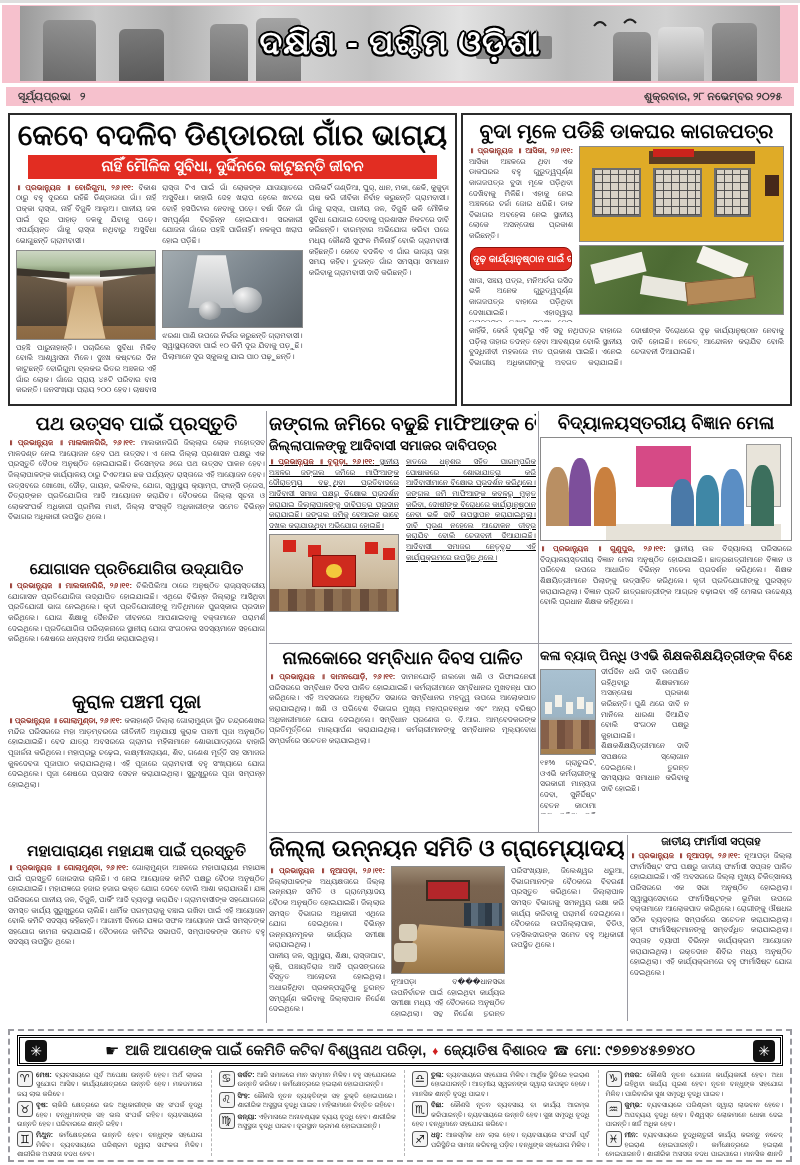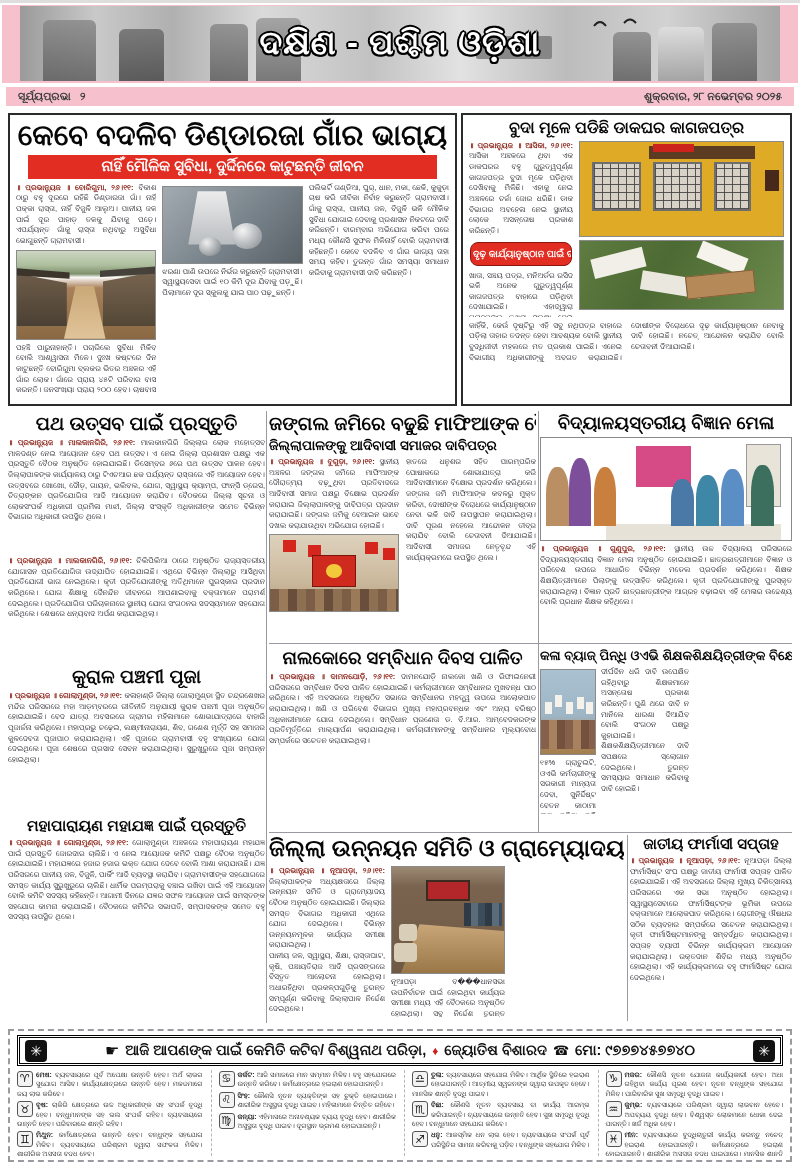--- a/index.html
+++ b/index.html
@@ -30,40 +30,40 @@
   .ph { position:absolute; }
 
   
   .box-article { position:absolute; border:2px solid #2b2b2b; background:#fff; padding:3px 6px; overflow:hidden; }
   #lead  { top:110px; left:8px;  width:449px; height:293px; }
   #po    { top:110px; left:461px; width:331px; height:293px; }
   #lead h1 { font-size:29px; line-height:1.2; }
   .redbar { margin:2px 12px 4px; background:#e22d22; color:#fff; font-weight:bold; font-size:15px;
             text-align:center; padding:2px 0 4px; white-space:nowrap; overflow:hidden; }
   .lead-cols { display:grid; grid-template-columns:1fr 1fr 1fr; gap:6px; height:210px; overflow:hidden; }
-  #po h1 { font-size:16px; line-height:1.3; margin-bottom:2px; }
+  #po h1 { font-size:20px; line-height:1.3; margin-bottom:2px; }
   .po-grid { display:grid; grid-template-columns:104px 1fr; column-gap:6px; height:176px; overflow:hidden; }
   .redbox { margin:5px 1px; background:#e22d22; border:1px solid #8d130d; border-radius:8px;
             color:#fff; font-weight:bold; font-size:9.5px; text-align:center; padding:5px 2px; white-space:nowrap; overflow:hidden;}
   .po-foot { margin-top:4px; column-count:2; column-gap:9px; height:62px; overflow:hidden; }
 
   
   .col { position:absolute; overflow:hidden; }
   #leftcol  { top:408px; left:8px;   width:257px; height:612px; }
   #art5     { top:408px; left:269px; width:267px; height:230px; }
   #art6     { top:643px; left:269px; width:267px; height:185px; }
   #art7     { top:408px; left:540px; width:252px; height:230px; }
   #art8     { top:643px; left:540px; width:252px; height:185px; }
   #art9     { top:832px; left:269px; width:355px; height:190px; }
   #art10    { top:832px; left:630px; width:162px; height:190px; }
   .h-big { font-size:19px; margin:2px 0 3px; }
   .h-med { font-size:15.5px; margin:4px 0 3px; }
   .h-sm  { font-size:13px; margin:2px 0 3px; }
   .subhead { font-size:13.5px; font-weight:bold; white-space:nowrap; overflow:hidden; margin-bottom:3px; }
-  .two-col { column-count:2; column-gap:7px; overflow:hidden; }
+  .two-col { column-count:2; column-gap:7px; overflow:hidden;text-decoration:underline; }
   .clip { overflow:hidden; }
   .vline { position:absolute; width:1px; background:#9a9aa2; }
   .hline { position:absolute; height:1px; background:#9a9aa2; }
   #art9 h2 { font-size:23px; margin:0 0 4px; }
   .a9-grid { display:grid; grid-template-columns:116px 114px 1fr; column-gap:6px; height:152px; overflow:hidden; }
   .a8-grid { display:grid; grid-template-columns:56px 88px 1fr; column-gap:5px; height:152px; overflow:hidden; }
 
   
   .village { background:linear-gradient(180deg,#ccd6c2 0%,#adbf9e 16%,#7e906c 26%,#b2947311 30%,#a8805a 42%,#9a7750 65%,#8a6843 100%); }
   .village .hl { left:0; top:26%; width:36%; height:60%; background:linear-gradient(#6d5c48,#4b4034); clip-path:polygon(0 0,100% 18%,100% 100%,0 100%); }
@@ -175,20 +175,21 @@
         <div class="photo village" style="height:90px;">
           <div class="ph hl"></div>
           <div class="ph hr"></div>
           <div class="ph roofl"></div>
           <div class="ph roofr"></div>
           <div class="ph path"></div>
         </div>
         <p class="body">ପହଞ୍ଚି ପାରୁନାହାନ୍ତି। ପଚାରିଲେ ସୁବିଧା ମିଳିବ ବୋଲି ଆଶ୍ୱାସନା ମିଳେ। ଦୁଃଖ କଷ୍ଟରେ ଦିନ କାଟୁଛନ୍ତି ବୋରିଗୁମା ବ୍ଲକର ଭିତର ଅଞ୍ଚଳର ଏହି ଗାଁର ଲୋକ। ଗାଁରେ ପ୍ରାୟ ୪୫ଟି ପରିବାର ବାସ କରନ୍ତି। ଜନସଂଖ୍ୟା ପ୍ରାୟ ୨୦୦ ହେବ। ଚାଷବାସ କରି ଜୀବିକା ନିର୍ବାହ କରନ୍ତି ଏଠାକାର ଲୋକ।</p>
       </div>
       <div class="clip">
+        <p class="body">ରାସ୍ତା ଟିଏ ପାଇଁ ଗାଁ ଲୋକଙ୍କ ଯାତାୟାତରେ ଅସୁବିଧା। କାହାରି ଦେହ ଖରାପ ହେଲେ ଖଟରେ ବୋହି ହସପିଟାଲ ନେବାକୁ ପଡ଼େ। ବର୍ଷା ଦିନେ ଗାଁ ସମ୍ପୂର୍ଣ୍ଣ ବିଚ୍ଛିନ୍ନ ହୋଇଯାଏ। ସରକାରୀ ଯୋଜନା ଗାଁରେ ପହଞ୍ଚି ପାରିନାହିଁ। ନଳକୂପ ଖରାପ ହୋଇ ପଡ଼ିଛି।</p>
         <div class="photo waterpot" style="height:78px;">
           <div class="ph person"></div>
           <div class="ph pot1"></div>
           <div class="ph pot2"></div>
         </div>
         <p class="body">ଝରଣା ପାଣି ଉପରେ ନିର୍ଭର କରୁଛନ୍ତି ଗ୍ରାମବାସୀ। ସ୍ୱାସ୍ଥ୍ୟସେବା ପାଇଁ ୧୦ କିମି ଦୂର ଯିବାକୁ ପଡ଼ୁଛି। ପିଲାମାନେ ଦୂର ସ୍କୁଲକୁ ଯାଇ ପାଠ ପଢ଼ୁଛନ୍ତି।</p>
       </div>
       <div class="clip">
         <p class="body">ପଲିଭର୍ଟି ଗଣ୍ଡିଆ, ଘୁର୍, ଧାନ, ମକା, ଛେଳି, କୁକୁଡ଼ା ଚାଷ କରି ଜୀବିକା ନିର୍ବାହ କରୁଛନ୍ତି ଗ୍ରାମବାସୀ। ଗାଁକୁ ରାସ୍ତା, ପାନୀୟ ଜଳ, ବିଜୁଳି ଭଳି ମୌଳିକ ସୁବିଧା ଯୋଗାଇ ଦେବାକୁ ପ୍ରଶାସନ ନିକଟରେ ଦାବି କରିଛନ୍ତି। ବାରମ୍ବାର ଅଭିଯୋଗ କରିବା ପରେ ମଧ୍ୟ କୌଣସି ସୁଫଳ ମିଳିନାହିଁ ବୋଲି ଗ୍ରାମବାସୀ କହିଛନ୍ତି। କେବେ ବଦଳିବ ଏ ଗାଁର ଭାଗ୍ୟ ତାହା ସମୟ କହିବ। ତୁରନ୍ତ ଗାଁର ସମସ୍ୟା ସମାଧାନ କରିବାକୁ ଗ୍ରାମବାସୀ ଦାବି କରିଛନ୍ତି।</p>
       </div>
@@ -224,20 +225,21 @@
   </section>
 
   <div class="col" id="leftcol">
     <article>
       <h2 class="h-big">ପଥ ଉତ୍ସବ ପାଇଁ ପ୍ରସ୍ତୁତି</h2>
       <div class="clip" style="height:118px;">
         <p class="body"><b class="dl">॥ ପ୍ରଭାନ୍ୟୁଜ ॥ ମାଲକାନଗିରି, ୨୬।୧୧:</b> <span>ମାଲକାନଗିରି ଜିଲ୍ଲାର ଲୋକ ମହୋତ୍ସବ ମାଳଦଣ୍ଡ ନେଇ ଆୟୋଜନ ହେବ ପଥ ଉତ୍ସବ। ଏ ନେଇ ଜିଲ୍ଲା ପ୍ରଶାସନ ପକ୍ଷରୁ ଏକ ପ୍ରସ୍ତୁତି ବୈଠକ ଅନୁଷ୍ଠିତ ହୋଇଯାଇଛି। ଡିସେମ୍ବର ୬ରେ ପଥ ଉତ୍ସବ ପାଳନ ହେବ। ଜିଲ୍ଲାପାଳଙ୍କ କାର୍ଯ୍ୟାଳୟ ଠାରୁ ଟିଏଚଆର ଛକ ପର୍ଯ୍ୟନ୍ତ ରାସ୍ତାରେ ଏହି ଆୟୋଜନ ହେବ। ଉତ୍ସବରେ ଖୋଖୋ, ଦୌଡ଼, ଗାୟନ, ଭଲିବଲ, ଯୋଗ, ସ୍ୱାସ୍ଥ୍ୟ କ୍ୟାମ୍ପ, ଫାନ୍ସି ଡ୍ରେସ, ଚିତ୍ରାଙ୍କନ ପ୍ରତିଯୋଗିତା ଆଦି ଆୟୋଜନ କରାଯିବ। ବୈଠକରେ ଜିଲ୍ଲା ସୂଚନା ଓ ଲୋକସଂପର୍କ ଅଧିକାରୀ ପ୍ରମିଳା ମାଝୀ, ଜିଲ୍ଲା ସଂସ୍କୃତି ଅଧିକାରୀଙ୍କ ସମେତ ବିଭିନ୍ନ ବିଭାଗର ଅଧିକାରୀ ଉପସ୍ଥିତ ଥିଲେ।</span></p>
       </div>
     </article>
     <article>
+      <h2 class="h-med">ଯୋଗାସନ ପ୍ରତିଯୋଗିତା ଉଦ୍ଯାପିତ</h2>
       <div class="clip" style="height:108px;">
         <p class="body"><b class="dl">॥ ପ୍ରଭାନ୍ୟୁଜ ॥ ମାଲକାନଗିରି, ୨୬।୧୧:</b> <span>ଚିଲିପିଲିଆ ଠାରେ ଅନୁଷ୍ଠିତ ରାଜ୍ୟସ୍ତରୀୟ ଯୋଗାସନ ପ୍ରତିଯୋଗିତା ଉଦ୍ଯାପିତ ହୋଇଯାଇଛି। ଏଥିରେ ବିଭିନ୍ନ ଜିଲ୍ଲାରୁ ଆସିଥିବା ପ୍ରତିଯୋଗୀ ଭାଗ ନେଇଥିଲେ। କୃତୀ ପ୍ରତିଯୋଗୀଙ୍କୁ ଅତିଥିମାନେ ପୁରସ୍କାର ପ୍ରଦାନ କରିଥିଲେ। ଯୋଗ ଶିକ୍ଷାକୁ ଦୈନନ୍ଦିନ ଜୀବନରେ ଆପଣାଇବାକୁ ବକ୍ତାମାନେ ପରାମର୍ଶ ଦେଇଥିଲେ। ପ୍ରତିଯୋଗିତା ପରିଚାଳନାରେ ସ୍ଥାନୀୟ ଯୋଗ ସଂଗଠନର ସଦସ୍ୟମାନେ ସହଯୋଗ କରିଥିଲେ। ଶେଷରେ ଧନ୍ୟବାଦ ଅର୍ପଣ କରାଯାଇଥିଲା।</span></p>
       </div>
     </article>
     <article>
       <h2 class="h-big">କୁରାଳ ପଞ୍ଚମୀ ପୂଜା</h2>
       <div class="clip" style="height:122px;">
         <p class="body"><b class="dl">॥ ପ୍ରଭାନ୍ୟୁଜ ॥ ଗୋଲାମୁଣ୍ଡା, ୨୬।୧୧:</b> <span>କଳାହାଣ୍ଡି ଜିଲ୍ଲା ଗୋଲାମୁଣ୍ଡା ସ୍ଥିତ ଚନ୍ଦ୍ରଶେଖର ମନ୍ଦିର ପରିସରରେ ମହା ଆଡ଼ମ୍ବରରେ ରୀତିନୀତି ଅନୁଯାୟୀ କୁରାଳ ପଞ୍ଚମୀ ପୂଜା ଅନୁଷ୍ଠିତ ହୋଇଯାଇଛି। ବେଦ ଯାତ୍ରା ଅବସରରେ ଗ୍ରାମର ମହିଳାମାନେ ଶୋଭାଯାତ୍ରାରେ ବାହାରି ପୂଜାର୍ଚ୍ଚନା କରିଥିଲେ। ମହାପ୍ରଭୁ ଚଢ଼େଇ, ଲକ୍ଷ୍ମୀନାରାୟଣ, ଶିବ, ଗଣେଶ ମୂର୍ତ୍ତି ସହ ସମାଜର କୁଳଦେବତା ପୂଜାପାଠ କରାଯାଇଥିଲା। ଏହି ପୂଜାରେ ଗ୍ରାମବାସୀ ବହୁ ସଂଖ୍ୟାରେ ଯୋଗ ଦେଇଥିଲେ। ପୂଜା ଶେଷରେ ପ୍ରସାଦ ସେବନ କରାଯାଇଥିଲା। ସୁରୁଖୁରୁରେ ପୂଜା ସମ୍ପନ୍ନ ହୋଇଥିଲା।</span></p>
       </div>
     </article>
@@ -323,25 +325,28 @@
       <div>
         <div class="photo meeting" style="height:108px;margin-top:0;">
           <div class="ph screen"></div>
           <div class="ph table"></div>
           <div class="ph chair c1"></div>
           <div class="ph chair c2"></div>
           <div class="ph ppl"></div>
         </div>
         <p class="body" style="overflow:hidden;max-height:40px;">ନୂଆପଡ଼ା ବ���ଧାନସଭା ଉପନିର୍ବାଚନ ପାଇଁ ହୋଇଥିବା କାର୍ଯ୍ୟର ସମୀକ୍ଷା ମଧ୍ୟ ଏହି ବୈଠକରେ ଅନୁଷ୍ଠିତ ହୋଇଥିଲା। ସବୁ ନିର୍ଦ୍ଦେଶ ତୁରନ୍ତ କାର୍ଯ୍ୟକାରୀ କରିବାକୁ କୁହାଯାଇଛି।</p>
       </div>
+      <div class="clip">
+        <p class="body">ପରିସଂଖ୍ୟାନ, ଜିଲେଶ୍ୱର ଧରୁଆ, ବିଭାଗମାନଙ୍କ ବୈଠକରେ ବିବରଣୀ ପ୍ରସ୍ତୁତ କରିଥିଲେ। ଜିଲ୍ଲାପାଳ ସମସ୍ତ ବିଭାଗକୁ ସମନ୍ୱୟ ରକ୍ଷା କରି କାର୍ଯ୍ୟ କରିବାକୁ ପରାମର୍ଶ ଦେଇଥିଲେ। ବୈଠକରେ ଉପଜିଲ୍ଲାପାଳ, ବିଡିଓ, ତହସିଲଦାରଙ୍କ ସମେତ ବହୁ ଅଧିକାରୀ ଉପସ୍ଥିତ ଥିଲେ।</p>
+      </div>
     </div>
   </div>
 
   <div class="col" id="art10">
-    <h2 class="h-med" style="font-size:15px;margin-top:0;">ଜାତୀୟ ଫାର୍ମାସୀ ସପ୍ତାହ</h2>
+    <h2 class="h-med" style="font-size:11px;margin-top:0;">ଜାତୀୟ ଫାର୍ମାସୀ ସପ୍ତାହ</h2>
     <div class="clip" style="height:162px;">
       <p class="body"><b class="dl">॥ ପ୍ରଭାନ୍ୟୁଜ ॥ ନୂଆପଡ଼ା, ୨୬।୧୧:</b> <span>ନୂଆପଡ଼ା ଜିଲ୍ଲା ଫାର୍ମାସିଷ୍ଟ ସଂଘ ପକ୍ଷରୁ ଜାତୀୟ ଫାର୍ମାସୀ ସପ୍ତାହ ପାଳିତ ହୋଇଯାଇଛି। ଏହି ଅବସରରେ ଜିଲ୍ଲା ମୁଖ୍ୟ ଚିକିତ୍ସାଳୟ ପରିସରରେ ଏକ ସଭା ଅନୁଷ୍ଠିତ ହୋଇଥିଲା। ସ୍ୱାସ୍ଥ୍ୟସେବାରେ ଫାର୍ମାସିଷ୍ଟଙ୍କ ଭୂମିକା ଉପରେ ବକ୍ତାମାନେ ଆଲୋକପାତ କରିଥିଲେ। ରୋଗୀଙ୍କୁ ଔଷଧର ସଠିକ ବ୍ୟବହାର ସମ୍ପର୍କରେ ସଚେତନ କରାଯାଇଥିଲା। କୃତୀ ଫାର୍ମାସିଷ୍ଟମାନଙ୍କୁ ସମ୍ବର୍ଦ୍ଧିତ କରାଯାଇଥିଲା। ସପ୍ତାହ ବ୍ୟାପୀ ବିଭିନ୍ନ କାର୍ଯ୍ୟକ୍ରମ ଆୟୋଜନ କରାଯାଇଥିଲା। ରକ୍ତଦାନ ଶିବିର ମଧ୍ୟ ଅନୁଷ୍ଠିତ ହୋଇଥିଲା। ଏହି କାର୍ଯ୍ୟକ୍ରମରେ ବହୁ ଫାର୍ମାସିଷ୍ଟ ଯୋଗ ଦେଇଥିଲେ।</span></p>
     </div>
   </div>
 
   <div class="vline" style="left:266px;top:408px;height:612px;"></div>
   <div class="vline" style="left:538px;top:408px;height:421px;"></div>
   <div class="vline" style="left:627px;top:832px;height:186px;"></div>
   <div class="hline" style="left:269px;top:640px;width:523px;"></div>
   <div class="hline" style="left:269px;top:829px;width:523px;"></div>

